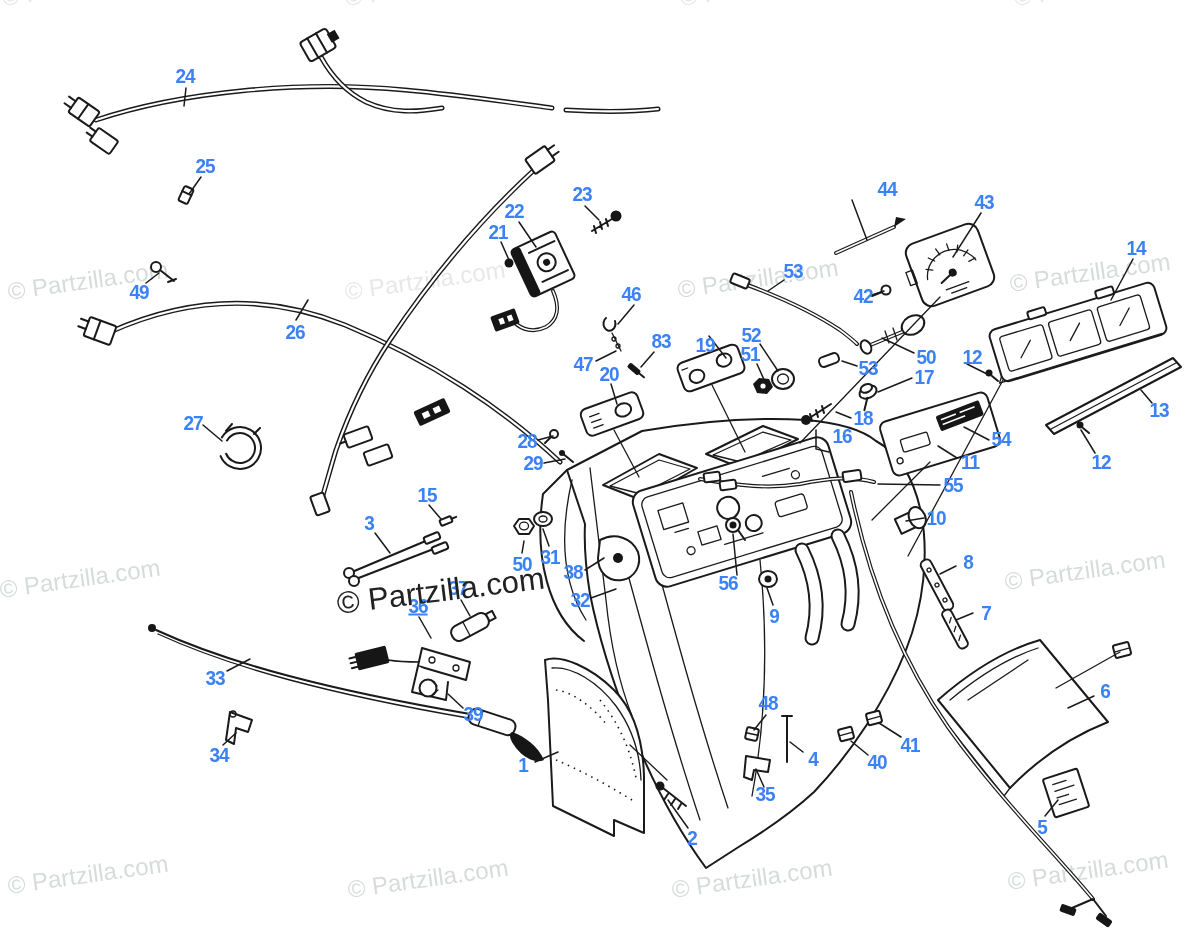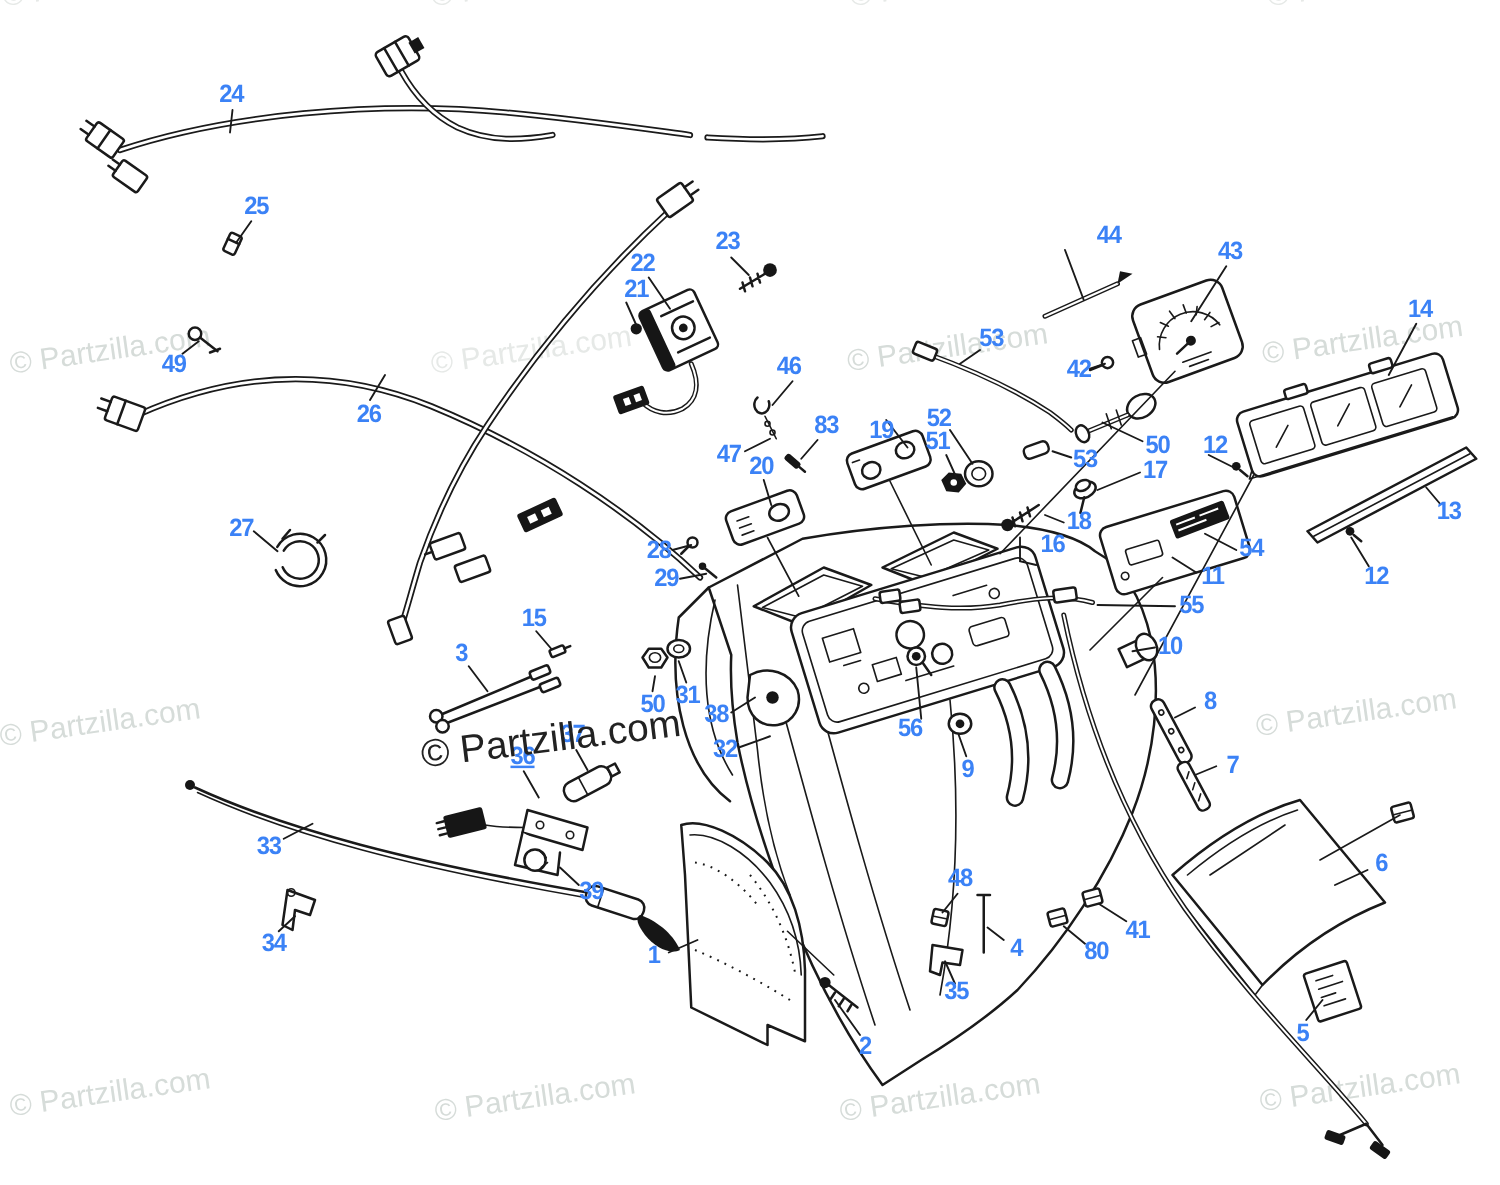--- a/index.html
+++ b/index.html
@@ -519,40 +519,40 @@
       <span class="part-label" style="left: 972px; top: 357px;">12</span>
       <span class="part-label" style="left: 1101px; top: 462px;">12</span>
       <span class="part-label" style="left: 1159px; top: 410px;">13</span>
       <span class="part-label" style="left: 1136px; top: 248px;">14</span>
       <span class="part-label" style="left: 427px; top: 495px;">15</span>
       <span class="part-label" style="left: 842px; top: 436px;">16</span>
       <span class="part-label" style="left: 924px; top: 377px;">17</span>
       <span class="part-label" style="left: 863px; top: 418px;">18</span>
       <span class="part-label" style="left: 705px; top: 345px;">19</span>
       <span class="part-label" style="left: 609px; top: 374px;">20</span>
-      <span class="part-label" style="left: 509px; top: 232px;">21</span>
+      <span class="part-label" style="left: 498px; top: 232px;">21</span>
       <span class="part-label" style="left: 514px; top: 211px; text-align: right;">22</span>
       <span class="part-label" style="left: 582px; top: 194px;">23</span>
       <span class="part-label" style="left: 185px; top: 76px;">24</span>
       <span class="part-label" style="left: 205px; top: 166px;">25</span>
       <span class="part-label" style="left: 295px; top: 332px;">26</span>
       <span class="part-label" style="left: 193px; top: 423px;">27</span>
       <span class="part-label" style="left: 527px; top: 441px;">28</span>
       <span class="part-label" style="left: 533px; top: 463px;">29</span>
       <span class="part-label" style="left: 522px; top: 564px;">50</span>
       <span class="part-label" style="left: 550px; top: 557px;">31</span>
       <span class="part-label" style="left: 580px; top: 600px;">32</span>
       <span class="part-label" style="left: 215px; top: 678px;">33</span>
       <span class="part-label" style="left: 219px; top: 755px;">34</span>
       <span class="part-label" style="left: 765px; top: 794px;">35</span>
       <span class="part-label" style="left: 418px; top: 606px; text-decoration: underline;">36</span>
       <span class="part-label" style="left: 458px; top: 588px;">37</span>
       <span class="part-label" style="left: 573px; top: 572px;">38</span>
       <span class="part-label" style="left: 473px; top: 714px;">39</span>
-      <span class="part-label" style="left: 877px; top: 762px;">80</span>
+      <span class="part-label" style="left: 877px; top: 762px;">40</span>
       <span class="part-label" style="left: 910px; top: 745px;">41</span>
       <span class="part-label" style="left: 863px; top: 296px;">42</span>
       <span class="part-label" style="left: 984px; top: 202px;">43</span>
       <span class="part-label" style="left: 887px; top: 189px;">44</span>
       <span class="part-label" style="left: 661px; top: 341px;">83</span>
       <span class="part-label" style="left: 631px; top: 294px;">46</span>
       <span class="part-label" style="left: 583px; top: 364px;">47</span>
       <span class="part-label" style="left: 768px; top: 703px;">48</span>
       <span class="part-label" style="left: 139px; top: 292px;">49</span>
       <span class="part-label" style="left: 926px; top: 357px;">50</span>

